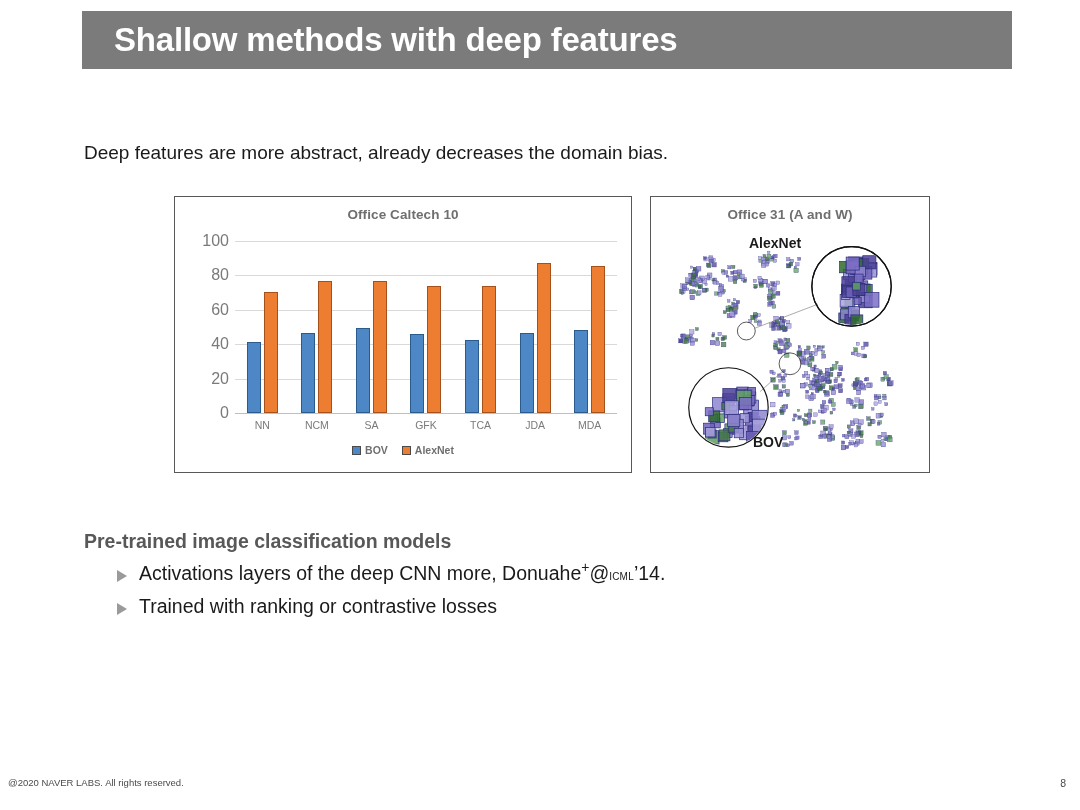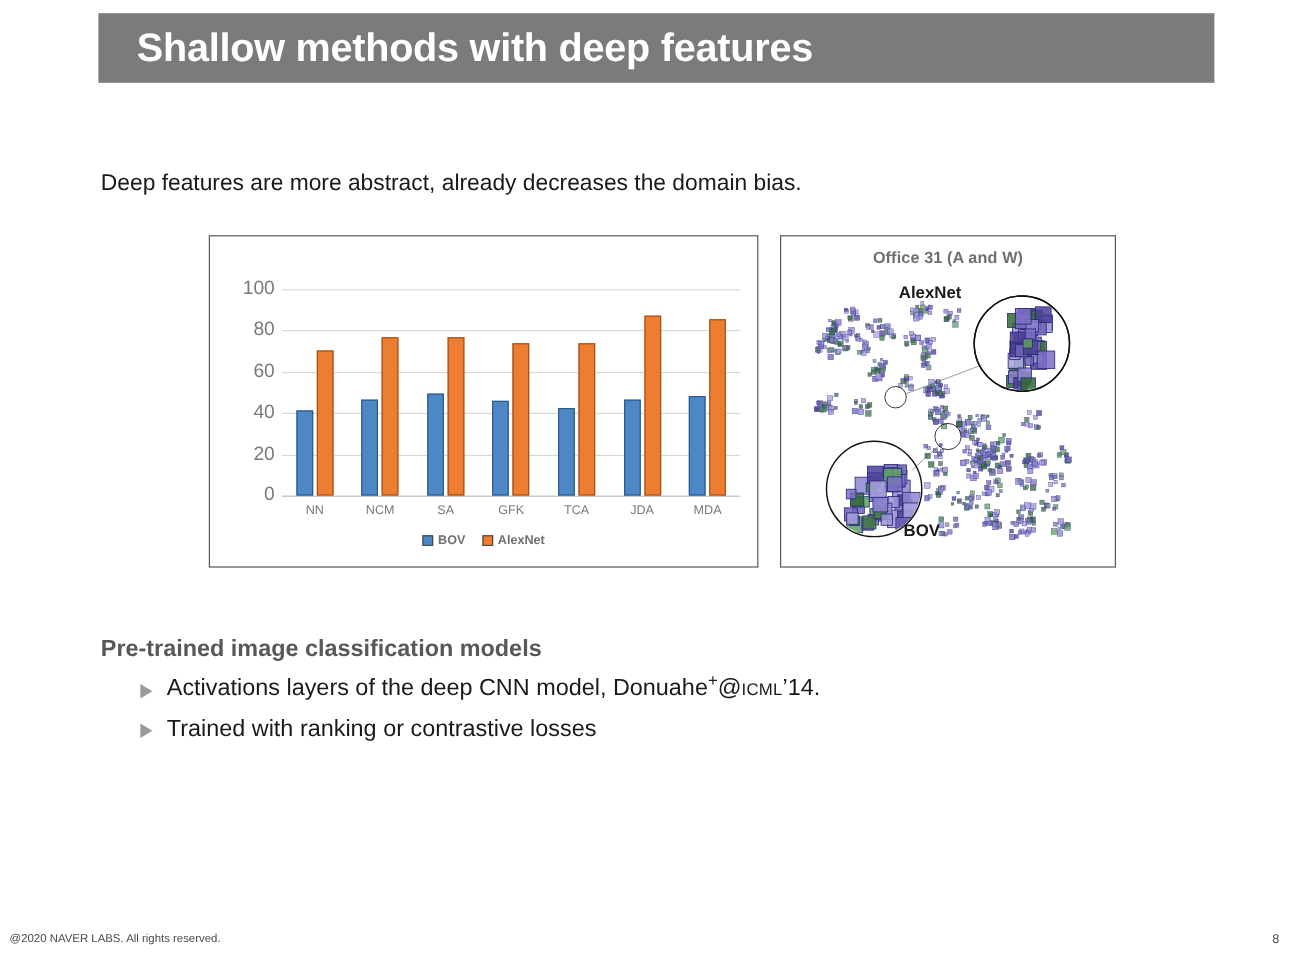--- a/index.html
+++ b/index.html
@@ -98,21 +98,21 @@
     padding-left:33px; margin-bottom:10px;
   }
   .tri{
     width:0;height:0;
     border-left:10px solid #9a9a9a;
     border-top:6.5px solid transparent;
     border-bottom:6.5px solid transparent;
     flex:none; position:relative; top:2px;
   }
   .bullet-text{ font-size:19.5px; color:#1a1a1a; white-space:nowrap; }
-  .smallcaps{ font-size:14px; letter-spacing:.2px; }
+  .smallcaps{ font-size:10px; letter-spacing:.2px; }
   .sup{ font-size:14px; vertical-align:super; }
 
   
   .footer-left{
     position:absolute; left:8px; top:777px;
     font-size:9.5px; color:#4a4a4a;
   }
   .footer-page{
     position:absolute; right:14px; top:777px;
     font-size:10.5px; color:#4a4a4a;
@@ -122,20 +122,21 @@
 <body>
 
 <div class="title-bar">
   <span class="title-text">Shallow methods with deep features</span>
 </div>
 
 <div class="lead">Deep features are more abstract, already decreases the domain bias.</div>
 
 <div class="panel" id="chart-panel">
   <div class="chart-area">
+    <div class="panel-title">Office Caltech 10</div>
 
     <div class="plot" id="plot">
 
     <div class="gridline base" style="top: 172px;"></div>
         <div class="ytick" style="top: 172px;">0</div>
         <div class="gridline" style="top: 137.6px;"></div>
         <div class="ytick" style="top: 137.6px;">20</div>
         <div class="gridline" style="top: 103.2px;"></div>
         <div class="ytick" style="top: 103.2px;">40</div>
         <div class="gridline" style="top: 68.8px;"></div>
@@ -892,21 +893,21 @@
   <div class="tsne-label" id="tsne-label-alexnet">AlexNet</div>
   <div class="tsne-label" id="tsne-label-bov">BOV</div>
 </div>
 
 <div class="body-block">
 
   <div class="head-line">Pre-trained image classification models</div>
   <div class="bullet-line">
     <span class="tri"></span>
     <span class="bullet-text">
-      <span>Activations layers of the deep CNN model, Donuahe</span><span class="sup">+</span><span>@</span><span class="smallcaps">ICML</span><span>’14.</span>
+      <span>Activations layers of the deep CNN more, Donuahe</span><span class="sup">+</span><span>@</span><span class="smallcaps">ICML</span><span>’14.</span>
     </span>
   </div>
 
   <div class="bullet-line">
     <span class="tri"></span>
     <span class="bullet-text">Trained with ranking or contrastive losses</span>
   </div>
 
 </div>
 

